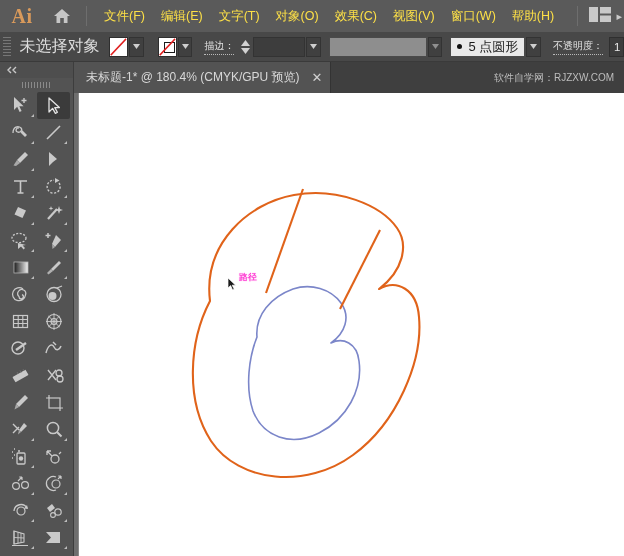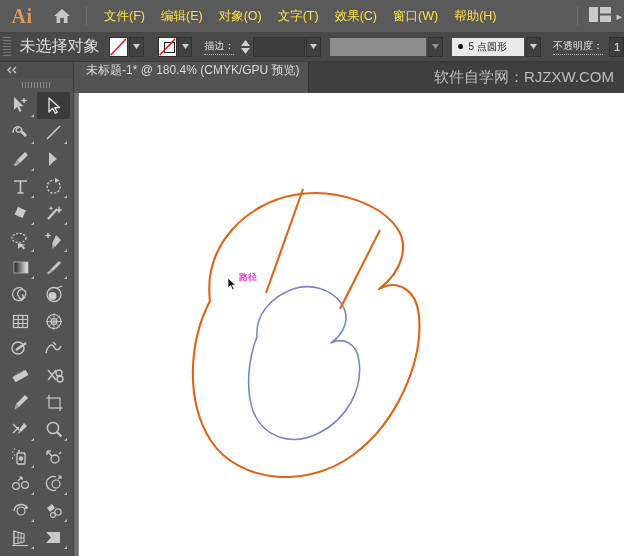--- a/index.html
+++ b/index.html
@@ -65,21 +65,21 @@
     flex-direction:column; align-items:center; justify-content:center; gap:2px;
   }
   .field-dark {
     height:20px; background:#3d3d3d; border:1px solid #333; margin-left:2px;
   }
   .field-grey {
     height:20px; background:#8e8e8e; border:1px solid #4a4a4a; margin-left:8px;
   }
   .field-light {
     height:20px; background:#e9e9e9; border:1px solid #4a4a4a; margin-left:8px;
-    display:flex; align-items:center; color:#1d1d1d; font-size:10px;
+    display:flex; align-items:center; color:#1d1d1d; font-size:13px;
     padding:0 6px; gap:6px; white-space:nowrap;
   }
   .dot { width:5px; height:5px; border-radius:50%; background:#111; }
   .field-entry {
     height:20px; background:#3d3d3d; border:1px solid #2f2f2f; margin-left:6px;
     color:#e8e8e8; font-size:11.5px; display:flex; align-items:center;
     padding:0 4px; overflow:hidden;
   }
 
   
@@ -111,26 +111,26 @@
     border-bottom:3px solid #bcbcbc;
   }
 
   
   .tabbar {
     position:absolute; left:74px; top:62px; width:550px; height:31px;
     background:#3f3f3f; display:flex; align-items:center;
   }
   .doctab {
     height:31px; background:#535353; display:flex; align-items:center;
-    padding:0 8px 0 12px; gap:12px; border-right:1px solid #333;flex-direction:column;
+    padding:0 8px 0 12px; gap:12px; border-right:1px solid #333;
   }
   .doctab .title { color:#d8d8d8; font-size:12px; white-space:nowrap; }
   .doctab .closex { color:#d0d0d0; font-size:13px; line-height:1; }
   .watermark {
-    margin-left:auto; color:#bdbdbd; font-size:15px;
+    margin-left:auto; color:#bdbdbd; font-size:10px;
     padding-right:10px; white-space:nowrap;
   }
 
   
   .canvas-wrap {
     position:absolute; left:74px; top:93px; width:550px; height:463px;
     background:#6e6e6e; overflow:hidden;
   }
   .canvas-white {
     position:absolute; left:4px; top:0px; width:546px; height:463px;
@@ -152,23 +152,24 @@
     <div class="ai-logo">Ai</div>
     <div class="home-icon">
       <svg width="18" height="16" viewBox="0 0 18 16">
         <path d="M9 1 L17 8 L14.5 8 L14.5 15 L10.8 15 L10.8 10 L7.2 10 L7.2 15 L3.5 15 L3.5 8 L1 8 Z" fill="#c6c6c6"></path>
       </svg>
     </div>
     <div class="vsep"></div>
     <div class="menu-items">
       <div class="menu-item">文件(F)</div>
       <div class="menu-item">编辑(E)</div>
+      <div class="menu-item">文字(T)</div>
       <div class="menu-item">对象(O)</div>
-      <div class="menu-item">文字(T)</div>
       <div class="menu-item">效果(C)</div>
+      <div class="menu-item">视图(V)</div>
       <div class="menu-item">窗口(W)</div>
       <div class="menu-item">帮助(H)</div>
     </div>
     <div class="right-cluster">
       <div class="vsep"></div>
       <div style="padding:0 5px;">
         <svg width="22" height="15" viewBox="0 0 22 15">
           <rect x="0" y="0" width="9" height="15" fill="#c9c9c9"></rect>
           <rect x="11" y="0" width="11" height="6.5" fill="#c9c9c9"></rect>
           <rect x="11" y="8.5" width="11" height="6.5" fill="#c9c9c9"></rect>

